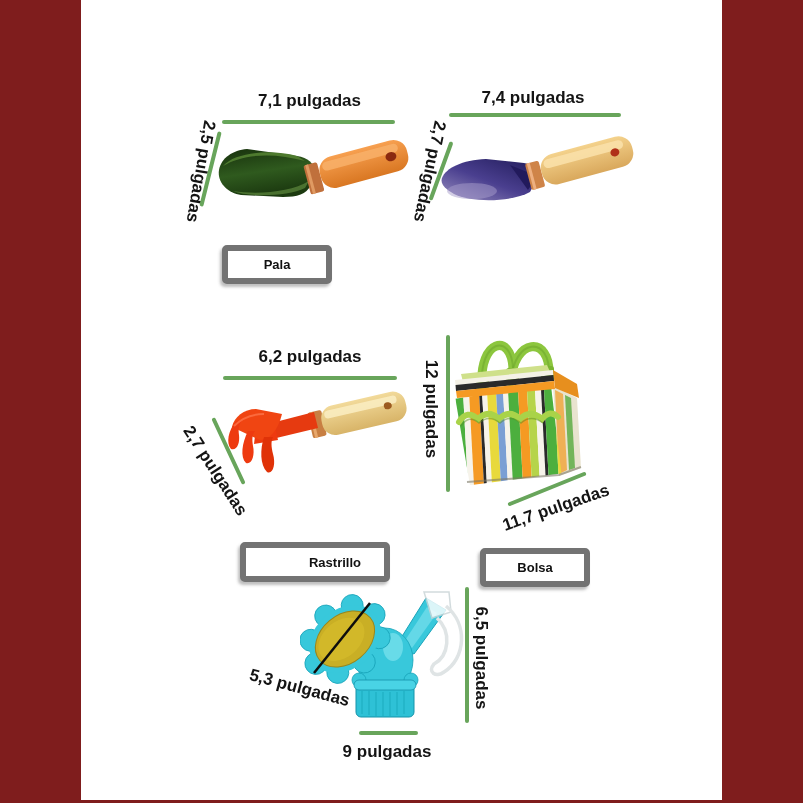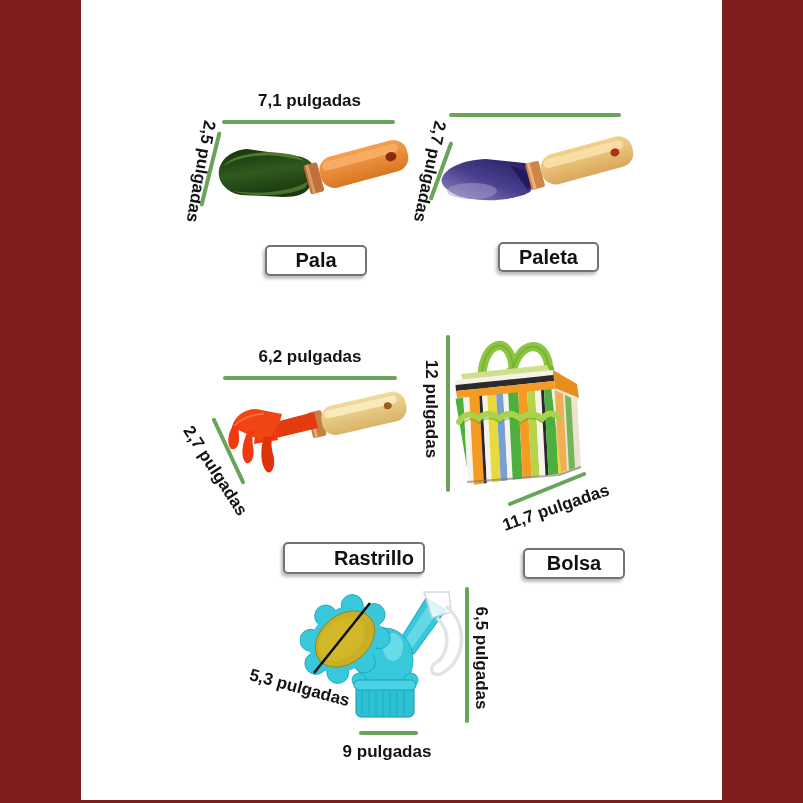--- a/index.html
+++ b/index.html
@@ -16,25 +16,25 @@
     white-space:nowrap;
     line-height:20px;
   }
   .hline{position:absolute;height:4px;background:#68a55b;border-radius:2px;}
   .vline{position:absolute;width:4px;background:#68a55b;border-radius:2px;}
   .dline{position:absolute;height:4px;background:#68a55b;border-radius:2px;transform-origin:center;}
   .rot{transform-origin:center;}
   .name-box{
     position:absolute;
     background:#ffffff;
-    border:2px solid #737373;
+    border:6px solid #737373;
     border-radius:5px;
     box-shadow:-2px 3px 3px rgba(110,110,110,0.45);
     display:flex;align-items:center;justify-content:center;
-    font-size:20px;font-weight:700;color:#111;margin-left:43px;
+    font-size:13px;font-weight:700;color:#111;
   }
   svg{display:block;}
 </style>
 </head>
 <body>
 
 <div class="canvas">
   <div class="content">
 
     <div class="mlabel" style="left:142px;top:91px;width:173px;">7,1 pulgadas</div>
@@ -63,20 +63,21 @@
         <rect x="108" y="24" width="90" height="32" rx="14" fill="url(#palaHandle)"></rect>
         <rect x="112" y="28" width="78" height="9" rx="4.5" fill="#f8b06a" opacity="0.85"></rect>
         <ellipse cx="181" cy="40" rx="5.5" ry="4.5" fill="#8a2a10"></ellipse>
       </g>
     </svg>
 
     <div class="name-box" style="left:141px;top:245px;width:98px;height:27px;">
       <span>Pala</span>
     </div>
 
+    <div class="mlabel" style="left:364px;top:88px;width:176px;">7,4 pulgadas</div>
     <div class="hline" style="left:368px;top:113px;width:172px;"></div>
     <div class="mlabel rot" style="left:301px;top:158px;width:96px;transform:rotate(102deg);">2,7 pulgadas</div>
     <div class="dline" style="left:329px;top:169px;width:62px;transform:rotate(110deg);"></div>
 
     <svg class="abs" style="left:357px;top:130px;" width="202" height="75" viewBox="0 0 202 75">
       <defs>
         <linearGradient id="palBlade" x1="0.9" y1="0" x2="0" y2="1">
           <stop offset="0" stop-color="#241e5e"></stop>
           <stop offset="0.5" stop-color="#4a3f8f"></stop>
           <stop offset="1" stop-color="#978dbf"></stop>
@@ -91,23 +92,20 @@
       <ellipse cx="34" cy="61" rx="25" ry="8" fill="#a79ecb" opacity="0.5"></ellipse>
       <g transform="rotate(-15 104 44)">
         <rect x="90" y="30" width="14" height="27" rx="2" fill="#cf8448"></rect>
         <rect x="92" y="30" width="3" height="27" fill="#eeb080"></rect>
         <rect x="104" y="27" width="94" height="31" rx="14" fill="url(#palHandle)"></rect>
         <rect x="108" y="31" width="82" height="9" rx="4.5" fill="#f9e0a8" opacity="0.9"></rect>
         <ellipse cx="180" cy="42" rx="4.5" ry="4" fill="#b03018"></ellipse>
       </g>
     </svg>
 
-    <div class="name-box" style="left:374px;top:242px;width:97px;height:26px;">
-      <span>Paleta</span>
-    </div>
 
     <div class="mlabel" style="left:143px;top:347px;width:172px;">6,2 pulgadas</div>
     <div class="hline" style="left:142px;top:376px;width:174px;"></div>
     <div class="mlabel rot" style="left:84px;top:458px;width:96px;transform:rotate(57deg);">2,7 pulgadas</div>
     <div class="dline" style="left:111px;top:449px;width:73px;transform:rotate(65deg);"></div>
 
     <svg class="abs" style="left:145px;top:388px;" width="185" height="95" viewBox="0 0 185 95">
       <defs>
         <linearGradient id="rasHandle" x1="0" y1="0" x2="0" y2="1">
           <stop offset="0" stop-color="#f2da9a"></stop>

